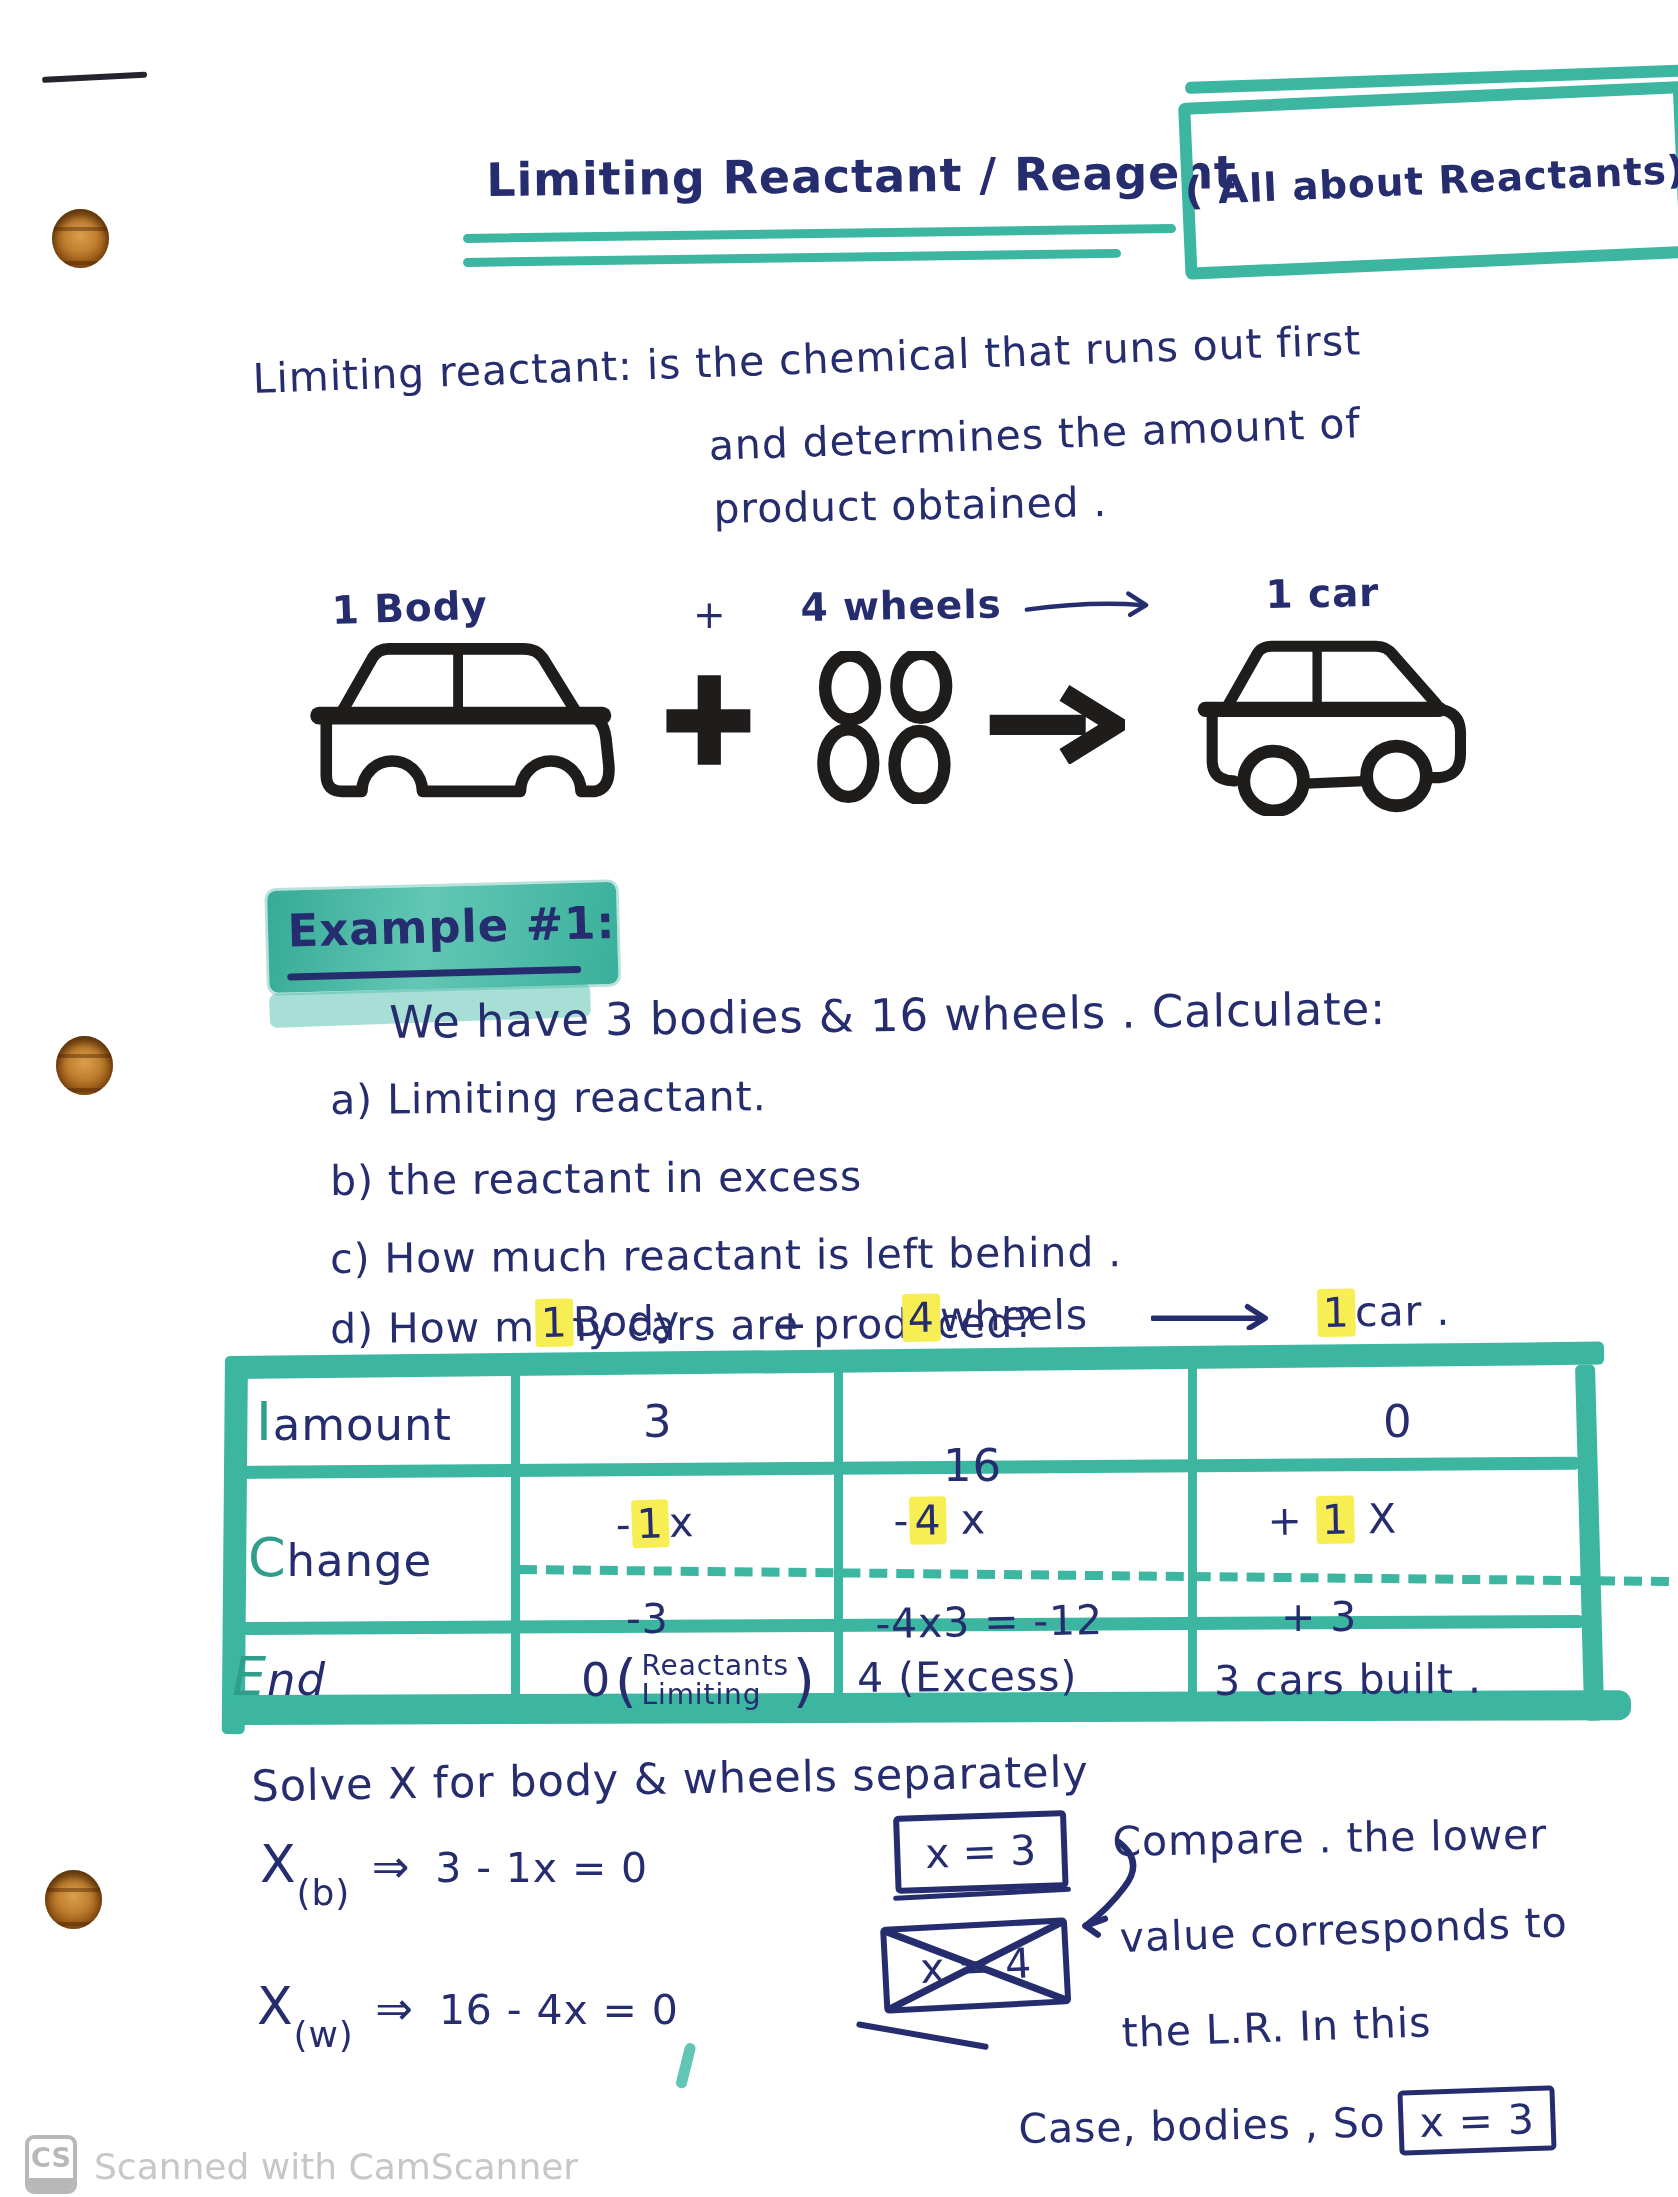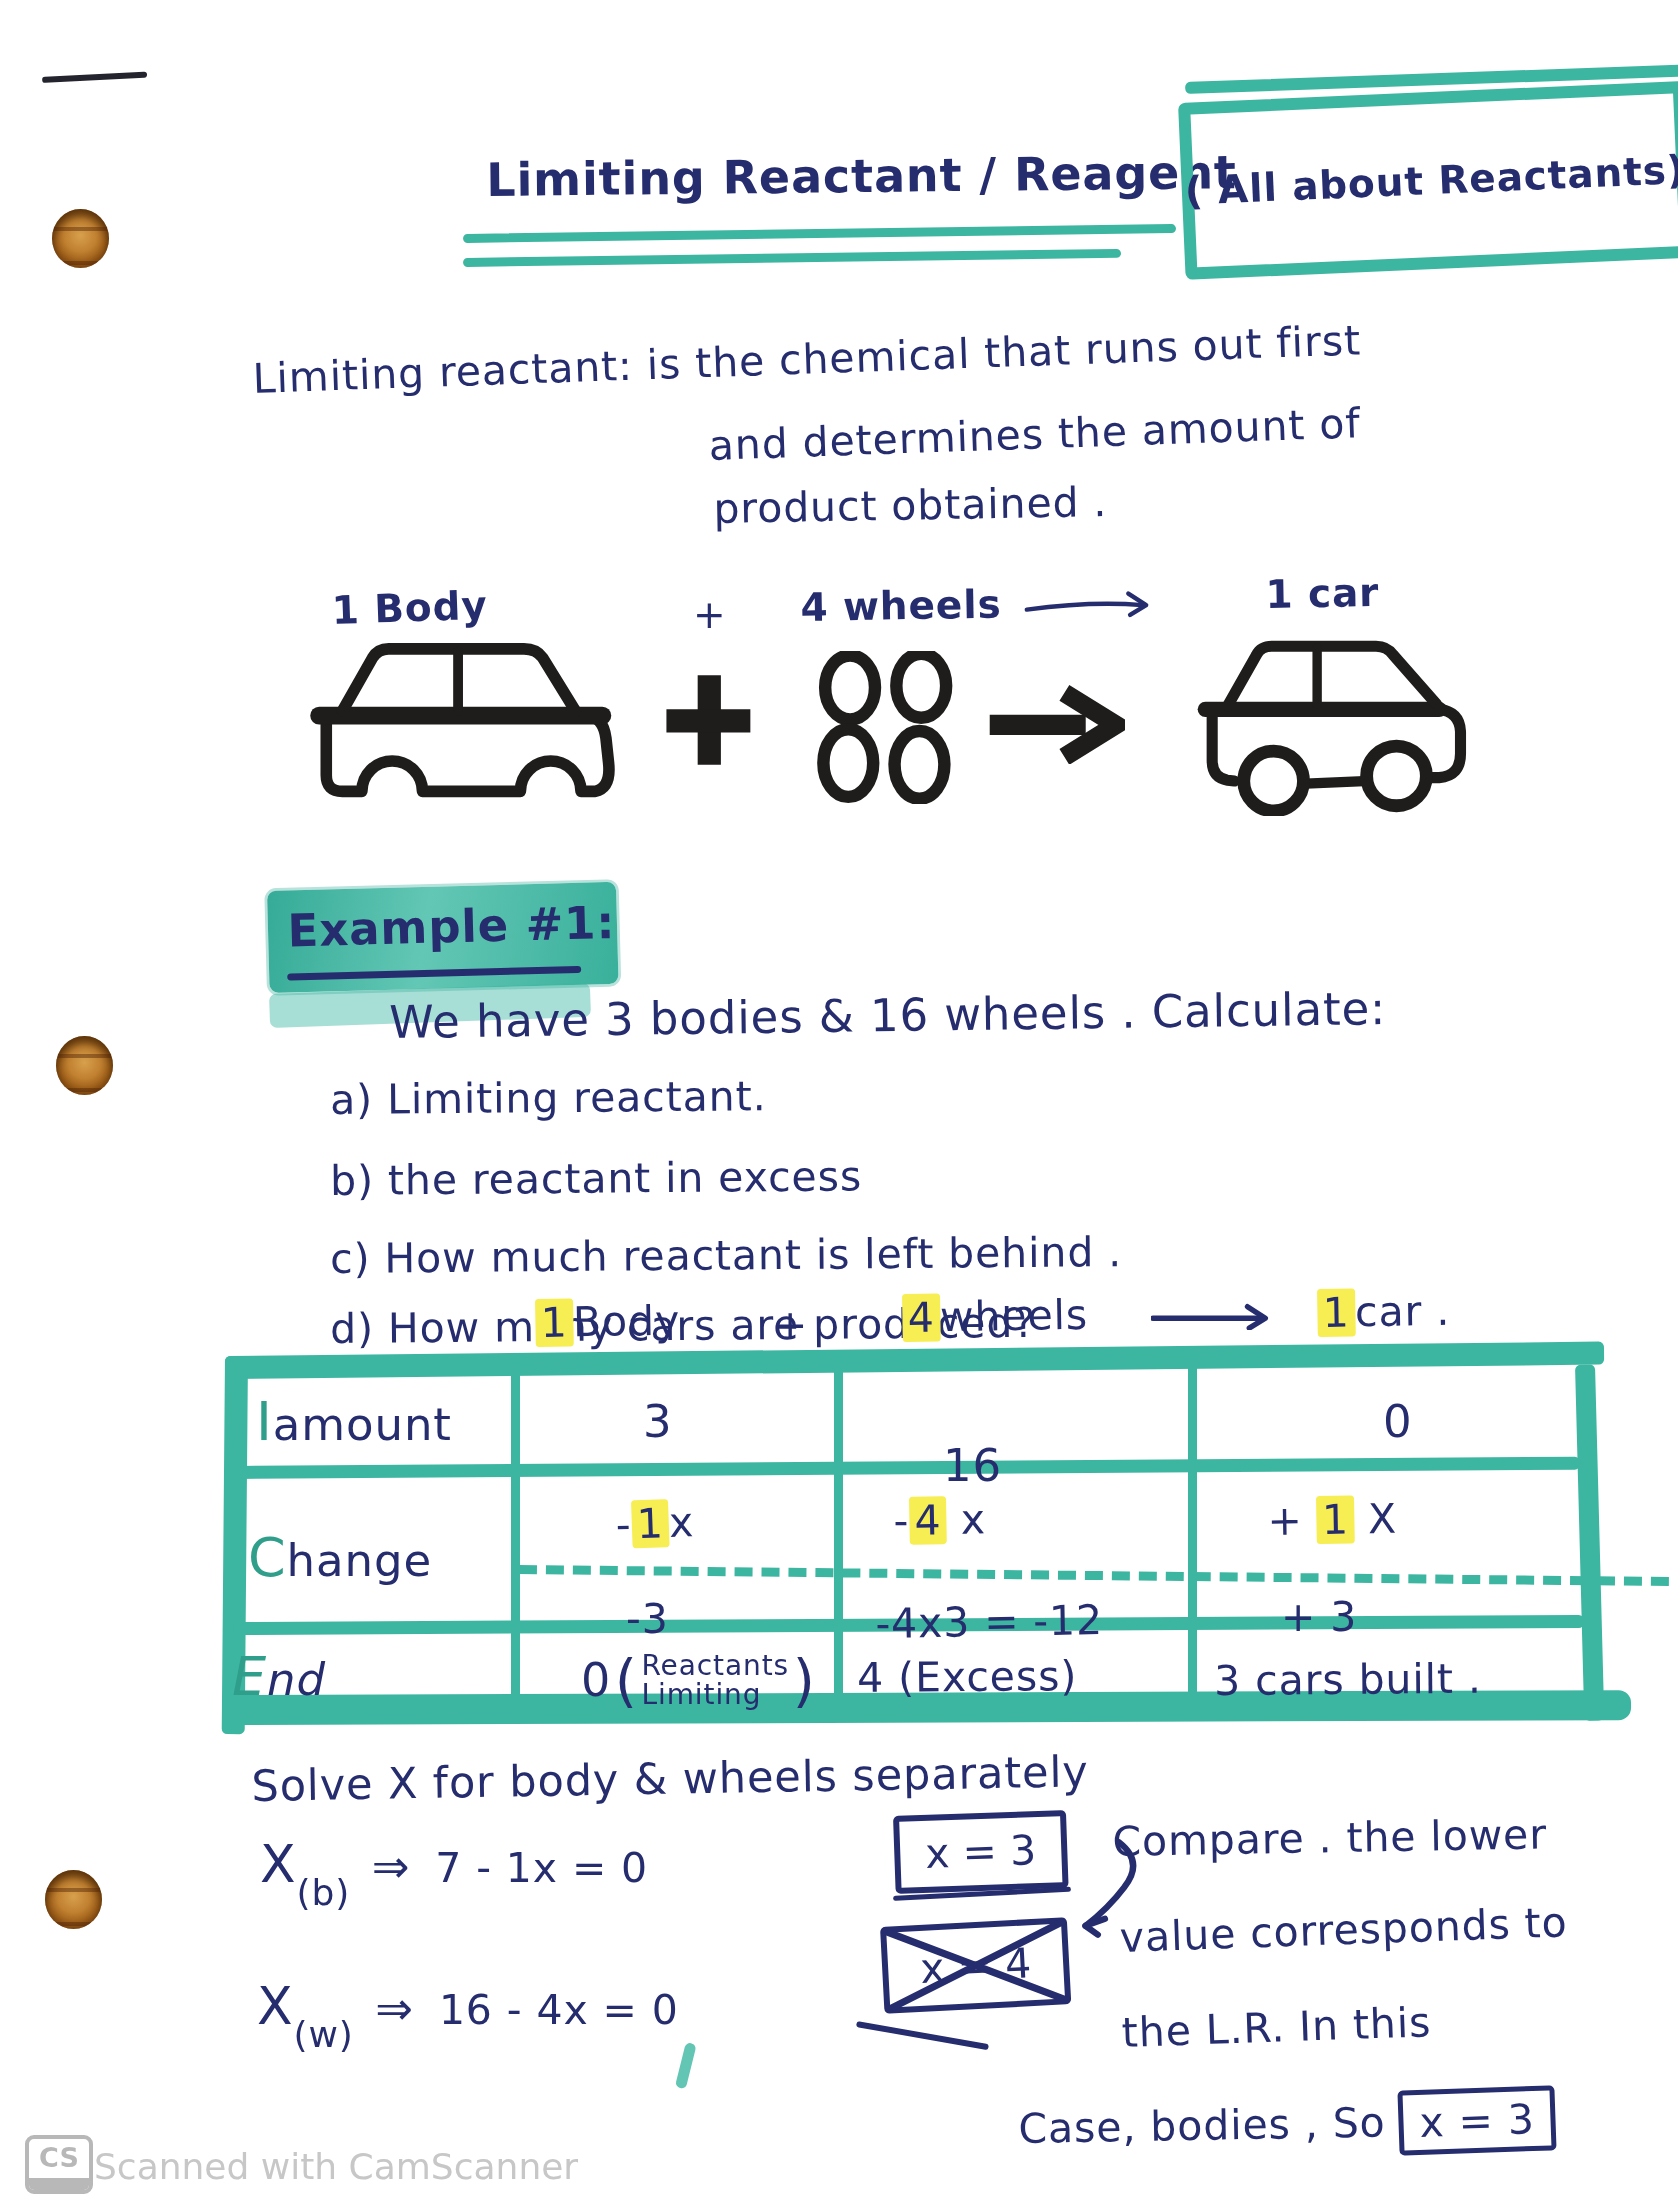--- a/index.html
+++ b/index.html
@@ -16,21 +16,21 @@
         background:radial-gradient(circle at 50% 45%, #d8a04c 0%, #c08030 38%, #9a5c18 62%, #6e3a0c 86%, #5a2f0a 100%);
         box-shadow:inset 0 7.1px 9px rgba(50,25,4,.6), inset 0 -3.6px 5.3px rgba(120,70,20,.4);}
   .hole::after{content:"";position:absolute;left:0;top:0;width:100%;height:100%;border-radius:50%;
         background:repeating-linear-gradient(to bottom, transparent 0 18px, rgba(80,35,5,.45) 18px 22px, transparent 22px 34px);}
   .chip{background:linear-gradient(100deg,#35ab97,#63c7b5 45%,#39b09b);border-radius:9px;
         box-shadow:0 0 0 2.7px rgba(53,171,151,.35);}
   .notebox{border:5.3px solid #262d6e;border-radius:5.3px;color:#262d6e;
            font-family:"DejaVu Sans",sans-serif;white-space:nowrap;}
   .dashed-teal{border-top:9.8px dashed #3cb6a1;}
   .stack{display:inline-flex;flex-direction:column;line-height:1.05;font-size:28px;vertical-align:middle;}
-  .cs-icon{width:68px;height:59px;border:4.5px solid #b8b8b8;border-radius:9px;box-sizing:border-box;
+  .cs-icon{width:52px;height:59px;border:4.5px solid #b8b8b8;border-radius:9px;box-sizing:border-box;
            color:#b8b8b8;font-weight:bold;font-size:27px;text-align:center;line-height:37px;
            font-family:"DejaVu Sans",sans-serif;position:relative;overflow:hidden;}
   .cs-icon::after{content:"";position:absolute;left:0;bottom:0;width:100%;height:12.5px;background:#b8b8b8;}
   svg{display:block;}
 </style>
 </head>
 <body>
 
 <div class="page">
 
@@ -165,21 +165,21 @@
     <span style="font-size:57px;">)</span>
   </div>
   <div class="abs hw fs46" style="left:857px;top:1654px;transform:rotate(-0.5deg);">4 (Excess)</div>
   <div class="abs hw fs46" style="left:1214px;top:1657px;transform:rotate(-0.5deg);">3 cars built .</div>
 
   <div class="abs hw fs48" style="left:251px;top:1761px;font-size:43px;transform:rotate(-1deg);">Solve X for body &amp; wheels separately</div>
 
   <div class="abs hw" style="left:260px;top:1834px;">
     <span class="fs58">X</span><span class="fs40" style="position:relative;top:23px;">(b)</span>
     <span class="fs50" style="margin-left:16px;">⇒</span>
-    <span class="fs46" style="margin-left:19.6px;">7 - 1x = 0</span>
+    <span class="fs46" style="margin-left:19.6px;">3 - 1x = 0</span>
   </div>
   <div class="abs notebox fs46" style="left:893px;top:1816px;padding:9px 25px;transform:rotate(-2deg);border-width:6.2px;">x = 3</div>
   <div class="abs" style="left:893px;top:1896px;width:178px;height:5.3px;background:#262d6e;border-radius:2.7px;transform:rotate(-3deg);"></div>
 
   <svg class="abs" style="left:1062px;top:1837px;" width="86" height="112" viewBox="0 0 96 126">
     <path d="M64 6 Q92 28 70 56 Q52 80 26 100" stroke="#262d6e" stroke-width="7" fill="none" stroke-linecap="round"></path>
     <path d="M26 100 L48 92 M26 100 L40 110" stroke="#262d6e" stroke-width="7" fill="none" stroke-linecap="round"></path>
   </svg>
 
   <div class="abs hw" style="left:257px;top:1976px;">

